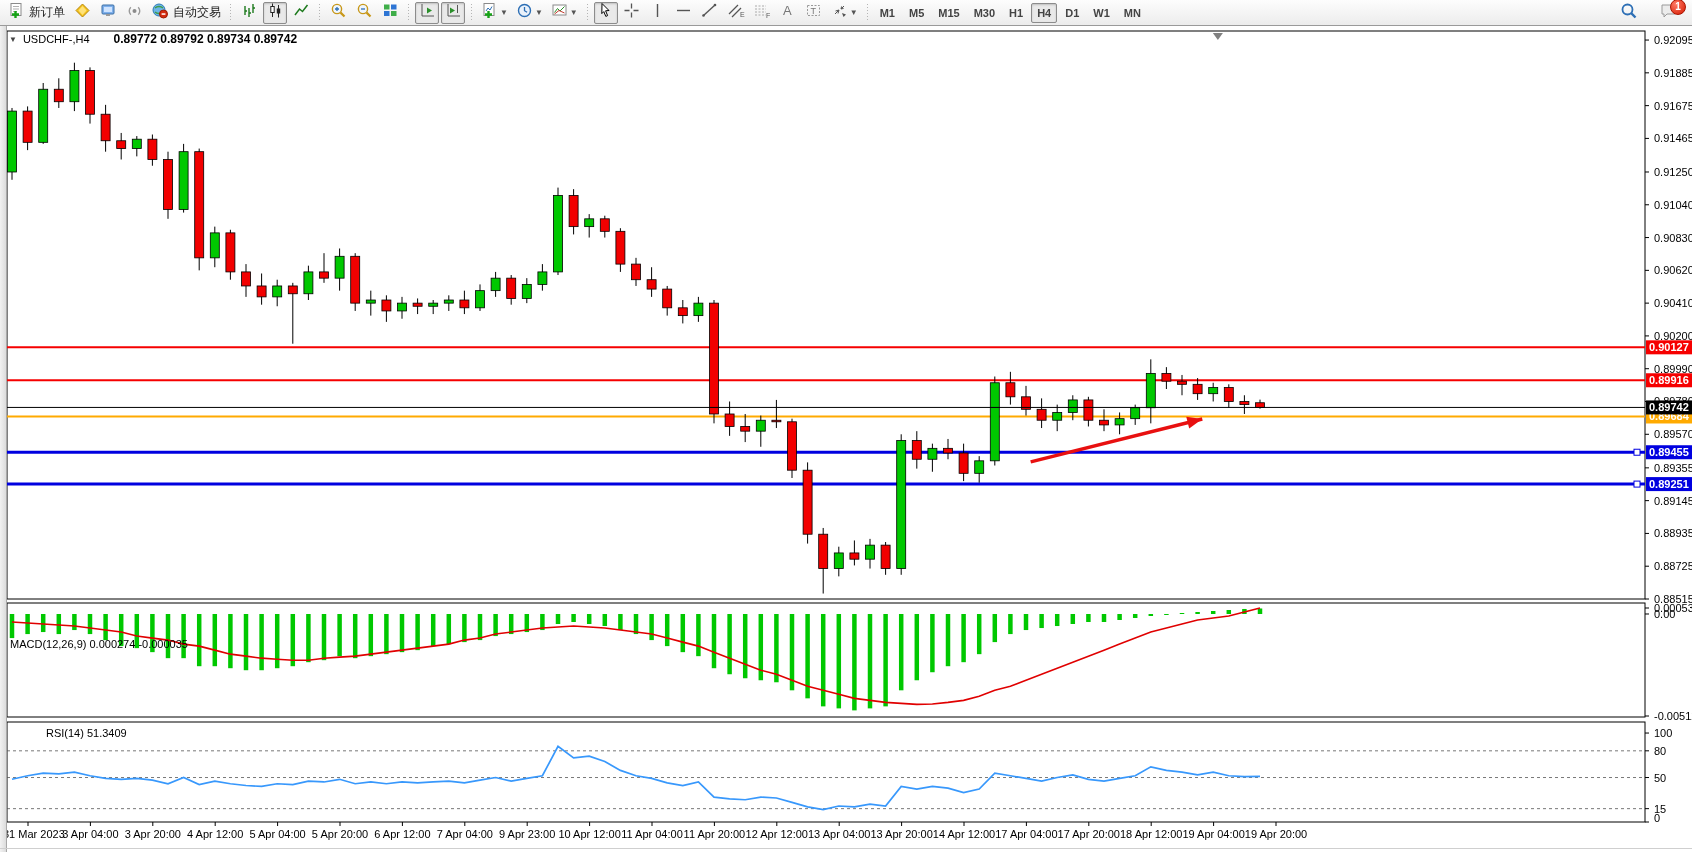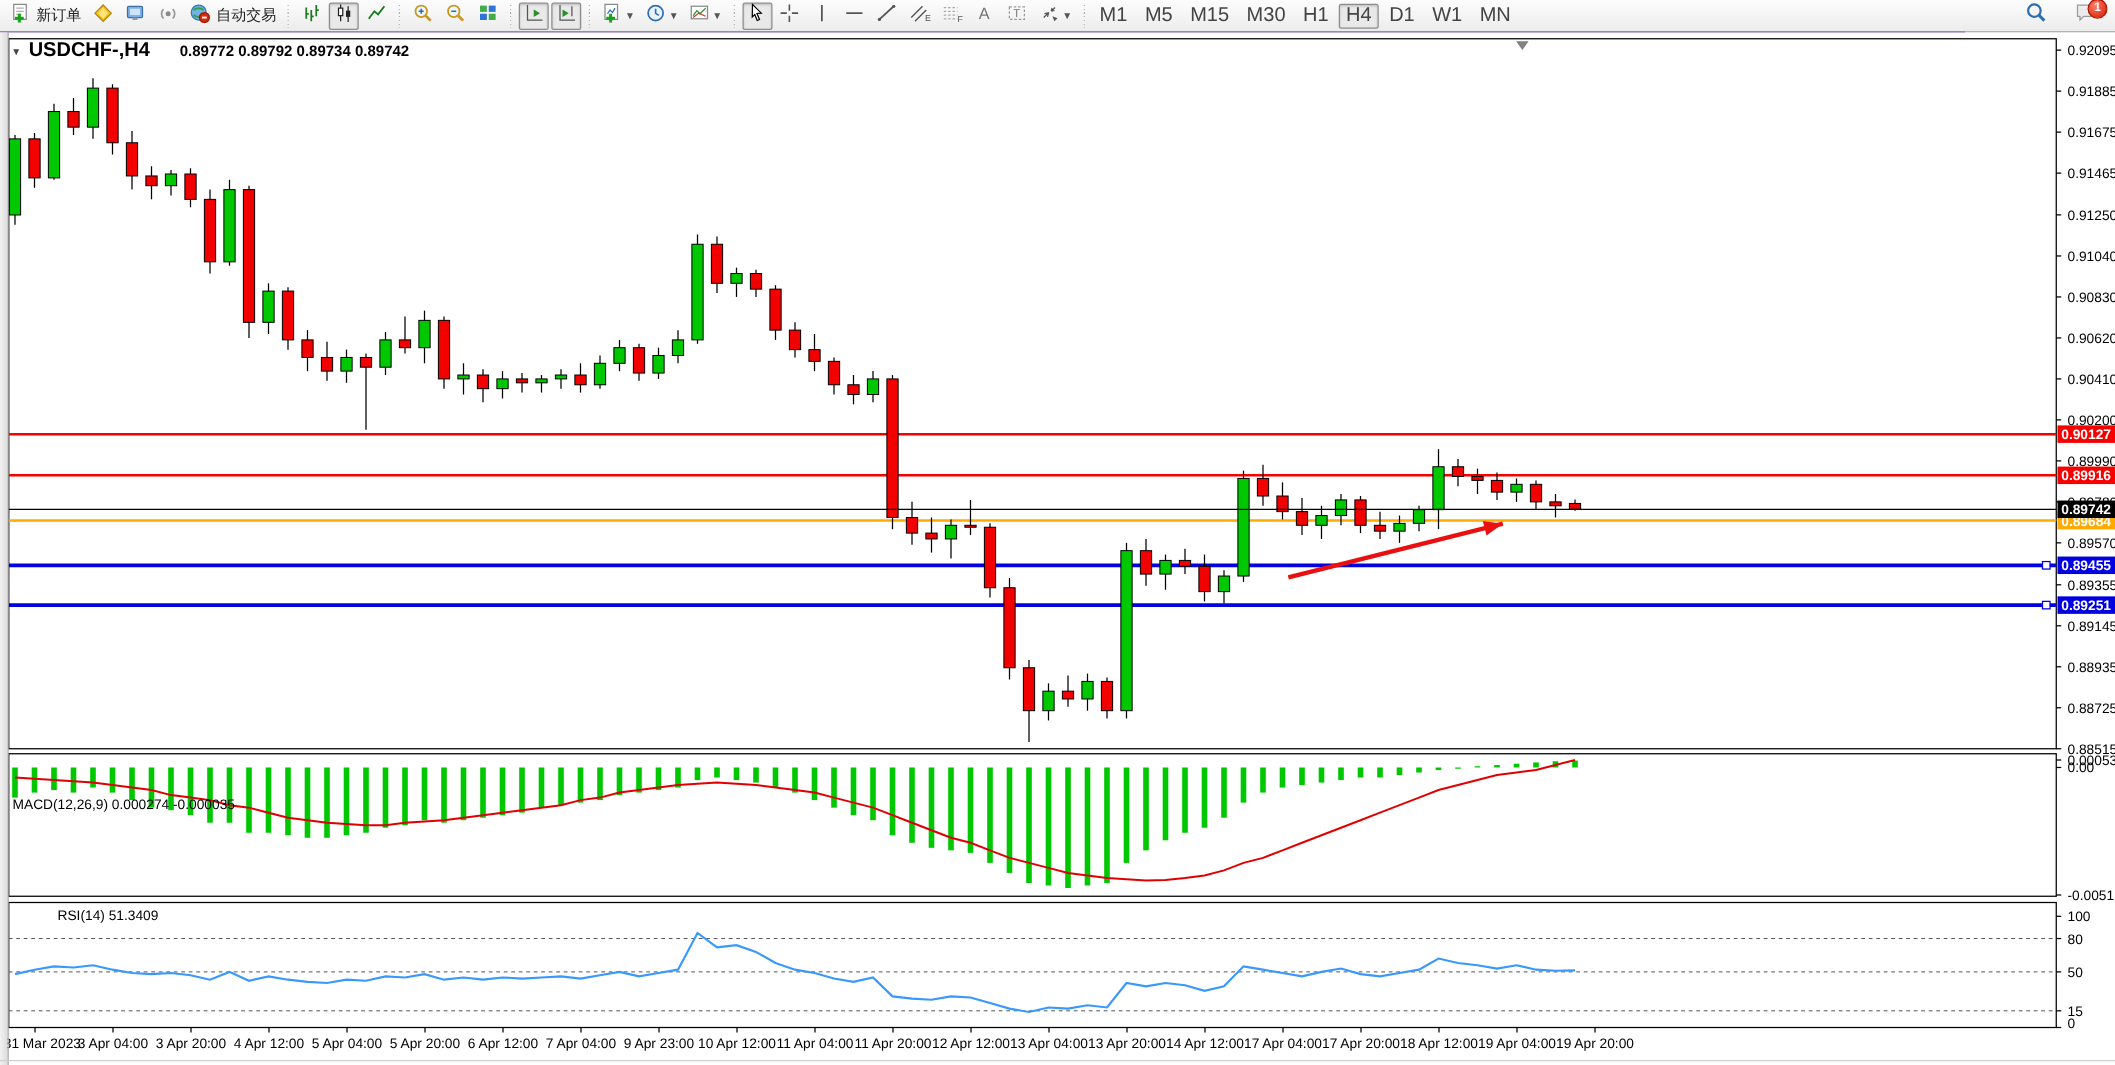--- a/index.html
+++ b/index.html
@@ -1,44 +1,44 @@
 <!DOCTYPE html>
 <html><head>
 <meta charset="utf-8">
 <style>
   html,body{margin:0;padding:0;background:#fff;width:1692px;height:852px;overflow:hidden;
     font-family:"Liberation Sans",sans-serif;-webkit-font-smoothing:antialiased;}
-  #app{position:relative;width:1572px;height:852px;background:#6d28d9;}
+  #app{position:relative;width:1572px;height:852px;background:#fde047;}
   
   .toolbar{position:absolute;left:0;top:0;width:1692px;height:26px;
     background:linear-gradient(#fdfdfd,#ececec);border-bottom:1px solid #9a9a9a;
     display:flex;align-items:center;box-sizing:border-box;padding-left:4px;}
   .tb-group{display:flex;align-items:center;height:26px;}
   .tb-sep{width:7px;height:18px;margin:0 2px;
     background:repeating-linear-gradient(#b5b5b5 0 1px,transparent 1px 3px);
     background-size:1px 100%;background-repeat:no-repeat;background-position:center;}
   .tb-btn{height:22px;min-width:24px;display:flex;align-items:center;justify-content:center;
     border:1px solid transparent;border-radius:2px;margin:0 1px;box-sizing:border-box;padding:0 2px;}
   .tb-btn.active{background:#e9e9e9;border:1px solid #8c8c8c;box-shadow:inset 0 1px 2px rgba(0,0,0,.18);}
   .tb-btn .lbl{font-size:12px;color:#222;margin-left:4px;white-space:nowrap;}
-  .tb-tf{font-size:16px;font-weight:normal;color:#444;padding:0 5px;height:20px;line-height:20px;}
+  .tb-tf{font-size:11px;font-weight:bold;color:#444;padding:0 5px;height:20px;line-height:20px;}
   .caret{font-size:8px;color:#555;margin-left:2px;}
   .tb-right{margin-left:auto;display:flex;align-items:center;margin-right:10px;position:relative;}
   .badge{position:absolute;right:-6px;top:-4px;width:14px;height:14px;border-radius:50%;
     background:radial-gradient(circle at 35% 30%,#ff7a66,#d61a00);color:#fff;font-size:10px;
     font-weight:bold;display:flex;align-items:center;justify-content:center;border:1px solid #a81400;}
   
   .chart-window{position:absolute;left:0;top:26px;width:1692px;height:826px;background:#fff;}
   #chart-svg{position:absolute;left:0;top:0;}
   .left-gutter{position:absolute;left:0;top:0;width:6px;height:826px;
     background:linear-gradient(90deg,#f2f2f2,#dcdcdc);border-right:1px solid #a8a8a8;}
   .pane-label{position:absolute;font-size:11px;color:#000;white-space:pre;z-index:5;}
   .title-row{position:absolute;left:9px;top:6px;display:flex;align-items:center;z-index:5;}
   .dd-tri{font-size:8px;color:#444;margin-right:6px;}
-  .sym{font-size:16px;font-weight:bold;color:#000;}
+  .sym{font-size:11px;font-weight:normal;color:#000;}
   .ohlc{font-size:12px;font-weight:bold;color:#000;margin-left:24px;}
   .bottom-edge{position:absolute;left:0;top:822px;width:1692px;height:1px;background:#cfcfcf;}
   svg text{font-family:"Liberation Sans",sans-serif;}
 </style>
 </head>
 <body>
 
 <div id="app">
 
   <div class="toolbar">

